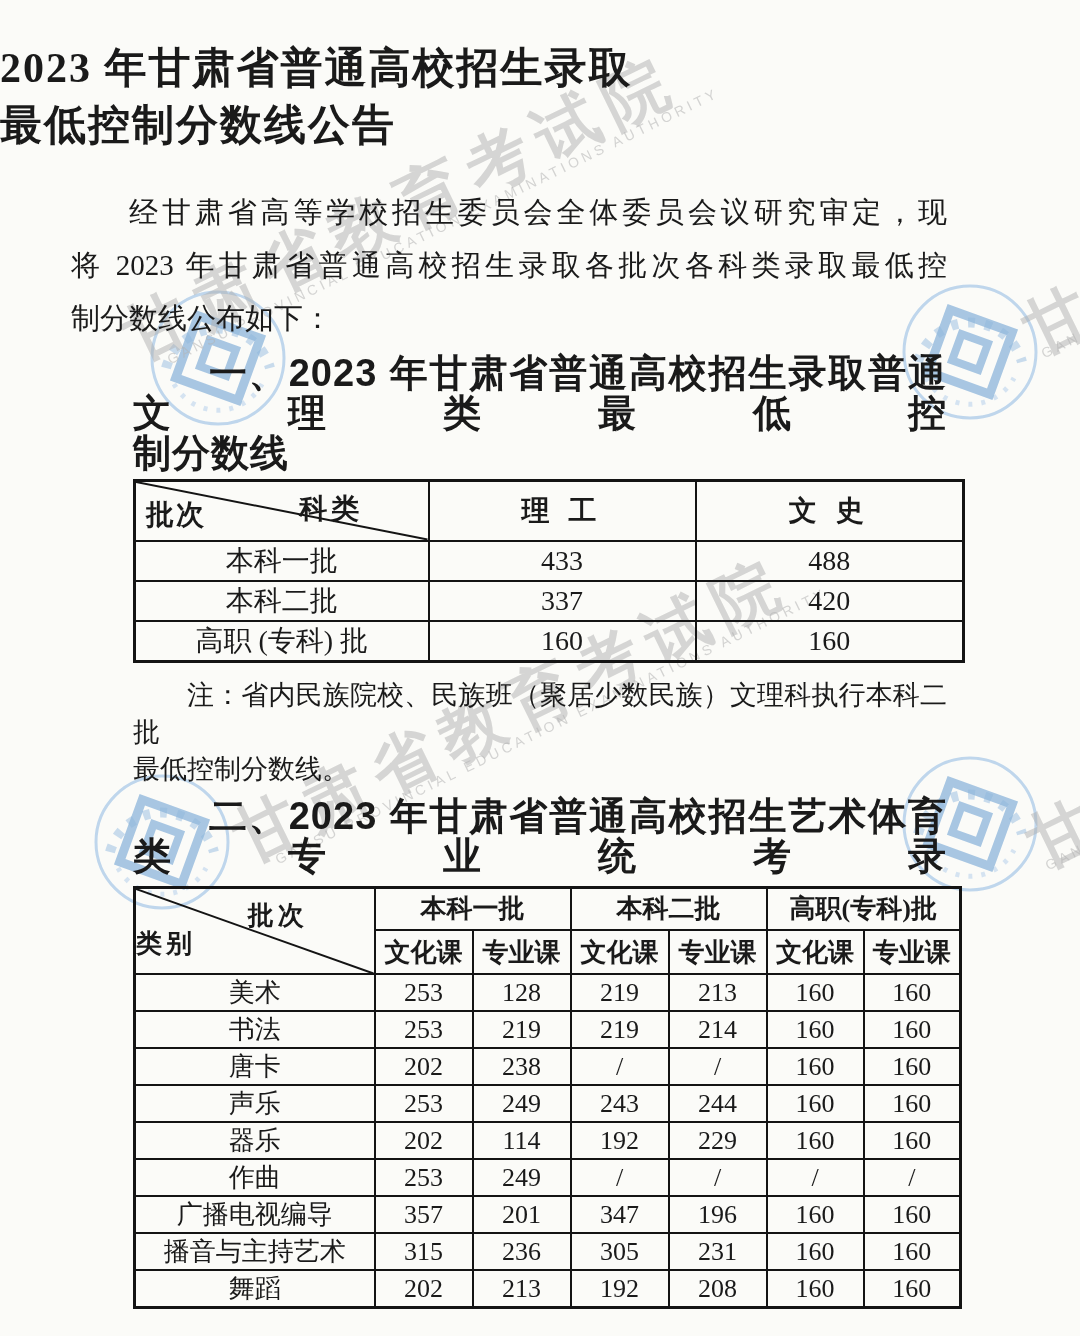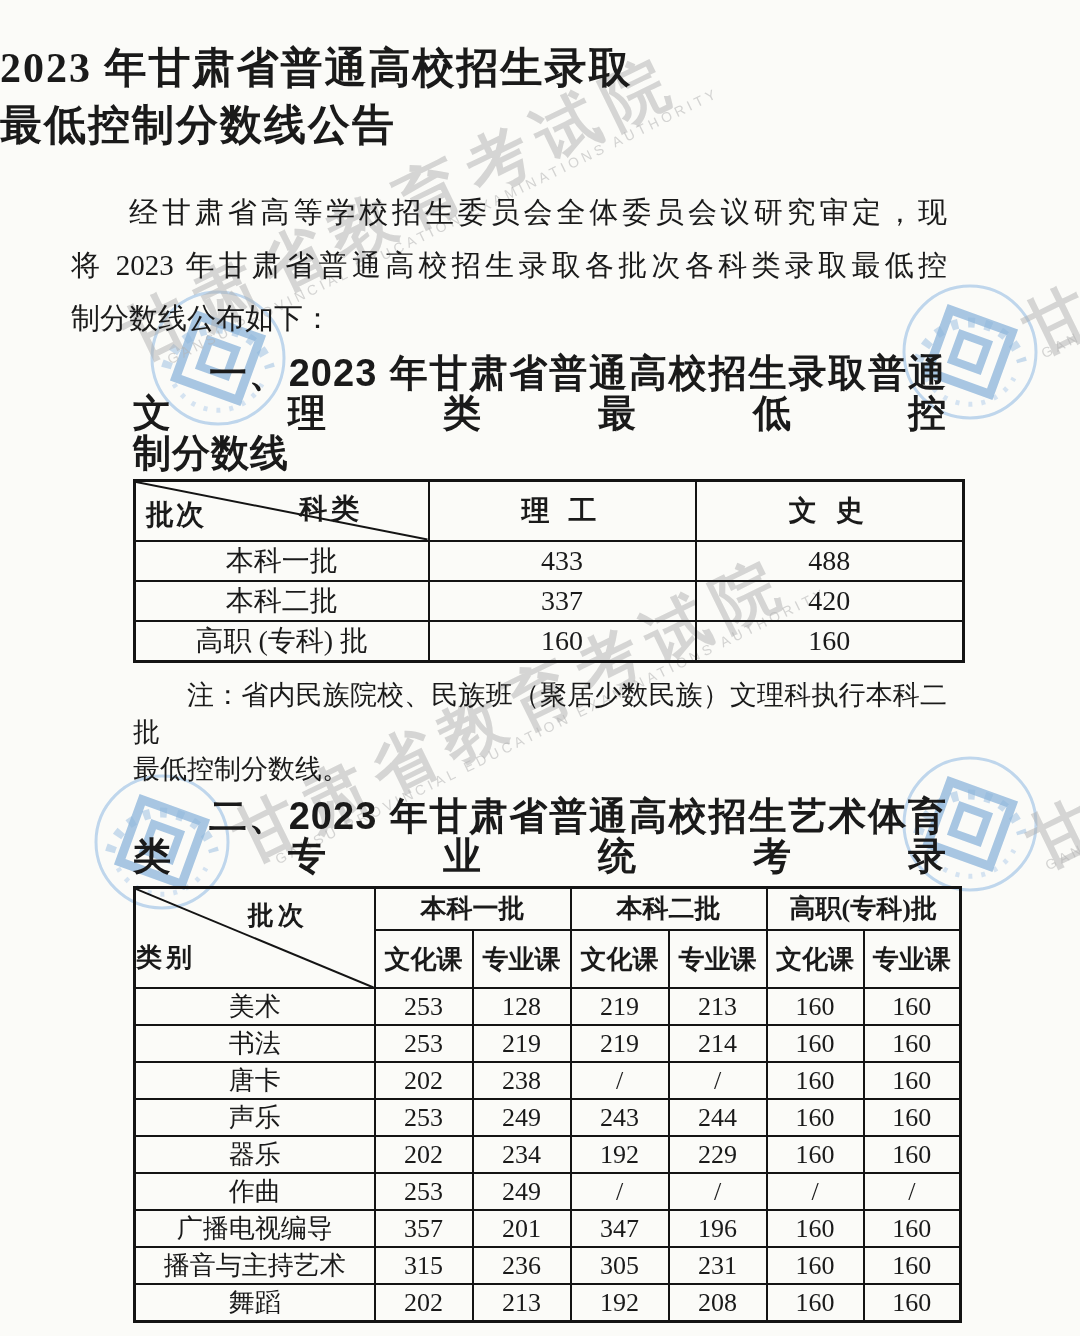--- a/index.html
+++ b/index.html
@@ -81,21 +81,21 @@
   }
   td, th { border: 2px solid #141414; text-align: center; vertical-align: middle; padding: 0; overflow: hidden; }
 
   .t1 { width: 829px; margin-top: 6px; font-size: 28px; }
   .t1 .hrow { height: 60px; }
   .t1 .drow { height: 38px; }
   .t1 th { font-weight: bold; letter-spacing: 6px; }
 
   .t2 { width: 826px; margin-top: 10px; font-size: 26px; }
   .t2 .grow { height: 43px; }
-  .t2 .srow { height: 58px; }
+  .t2 .srow { height: 44px; }
   .t2 .drow { height: 34px; }
   .t2 th { font-weight: bold; }
   .t2 td.rlabel { white-space: nowrap; border-radius: 11px; }
 
   .corner { position: relative; }
   .corner svg.diag { position: absolute; inset: 0; width: 100%; height: 100%; display: block; }
   .corner .c-top { position: absolute; font-weight: bold; }
   .corner .c-bottom { position: absolute; font-weight: bold; }
   .t1 .c-top { left: 56%; top: 8px; letter-spacing: 4px; }
   .t1 .c-bottom { left: 10px; bottom: 6px; letter-spacing: 2px; }
@@ -289,21 +289,21 @@
         <td>253</td>
         <td>249</td>
         <td>243</td>
         <td>244</td>
         <td>160</td>
         <td>160</td>
       </tr>
       <tr class="drow">
         <td class="rlabel">器乐</td>
         <td>202</td>
-        <td>234</td>
+        <td>114</td>
         <td>192</td>
         <td>229</td>
         <td>160</td>
         <td>160</td>
       </tr>
       <tr class="drow">
         <td class="rlabel">作曲</td>
         <td>253</td>
         <td>249</td>
         <td>/</td>

